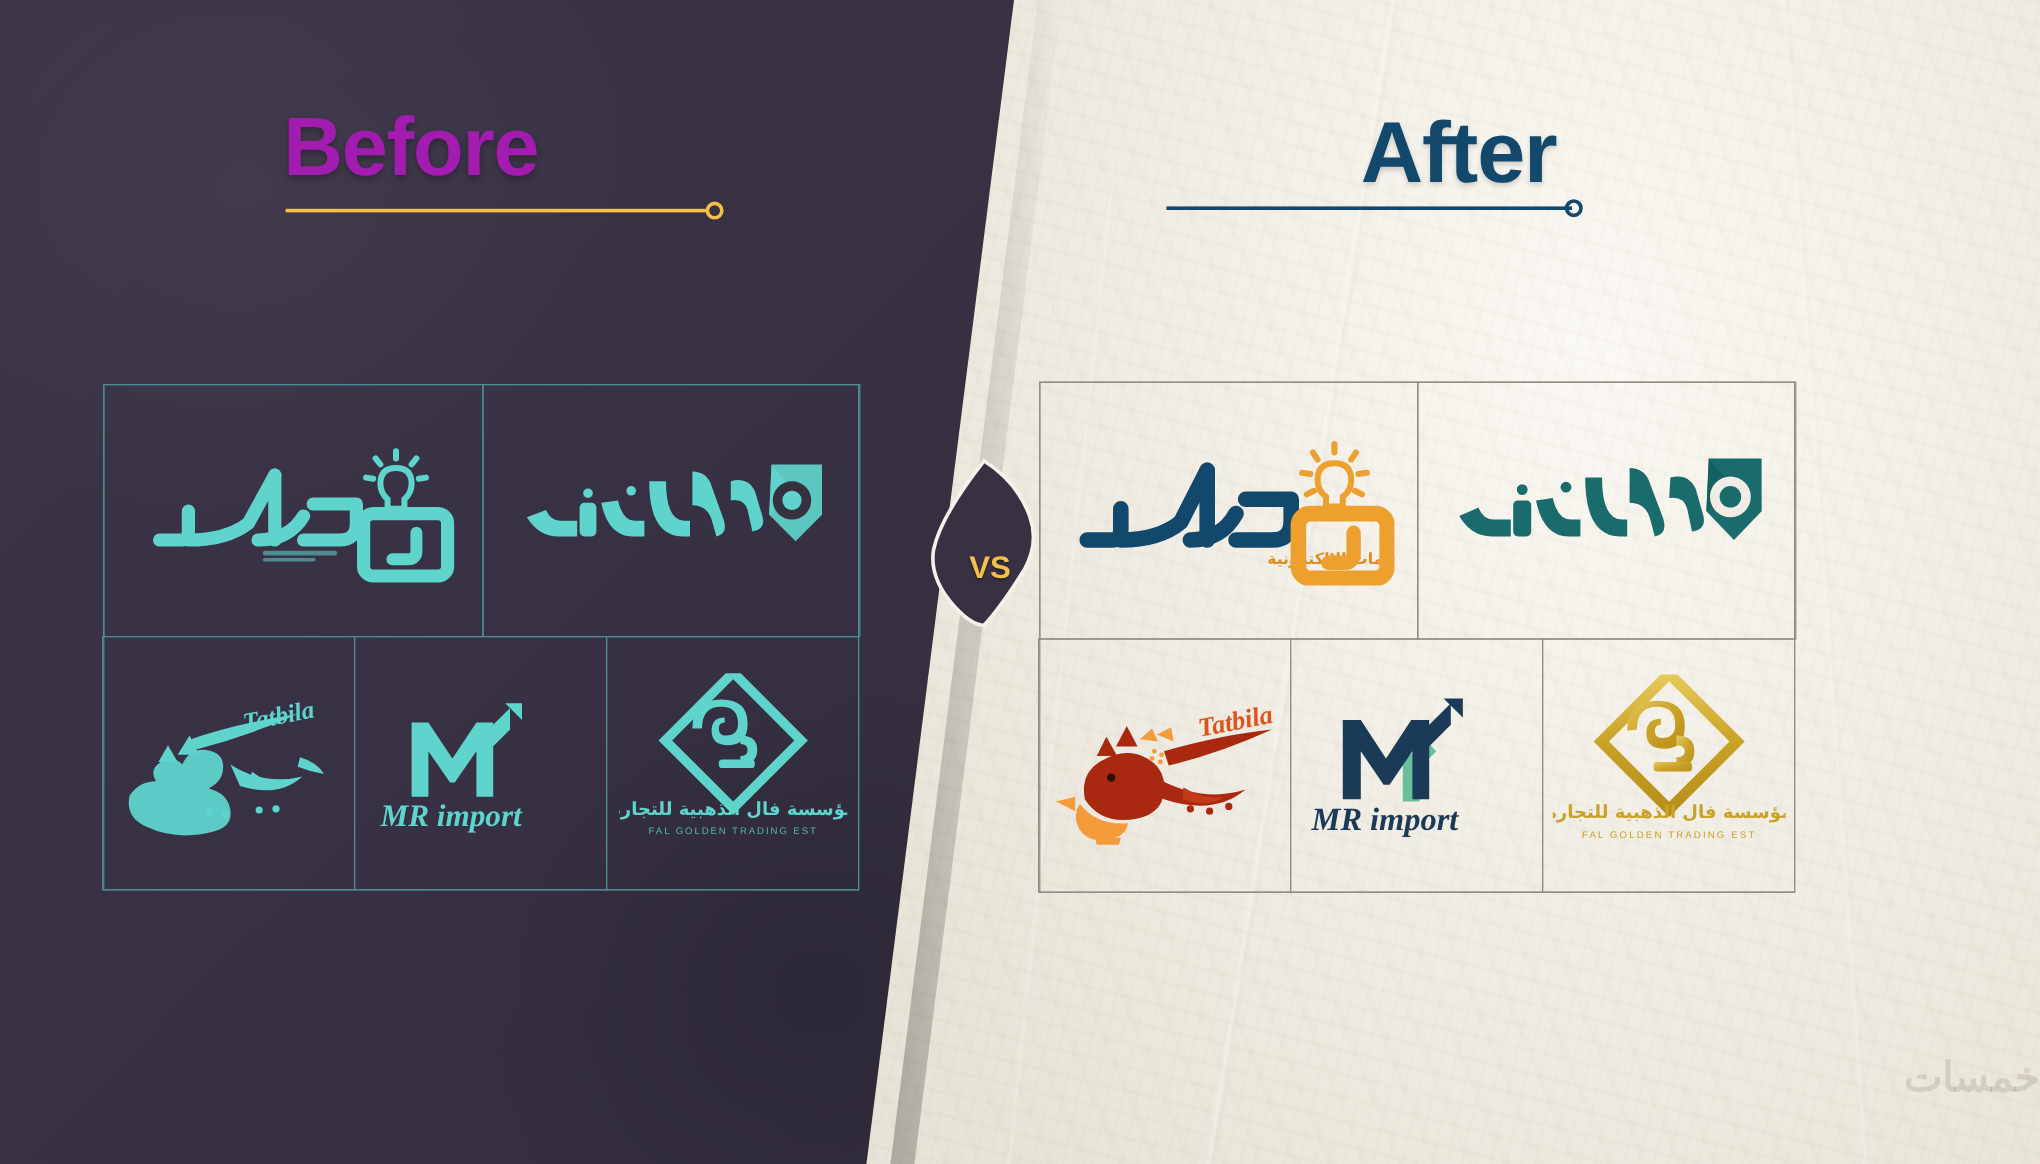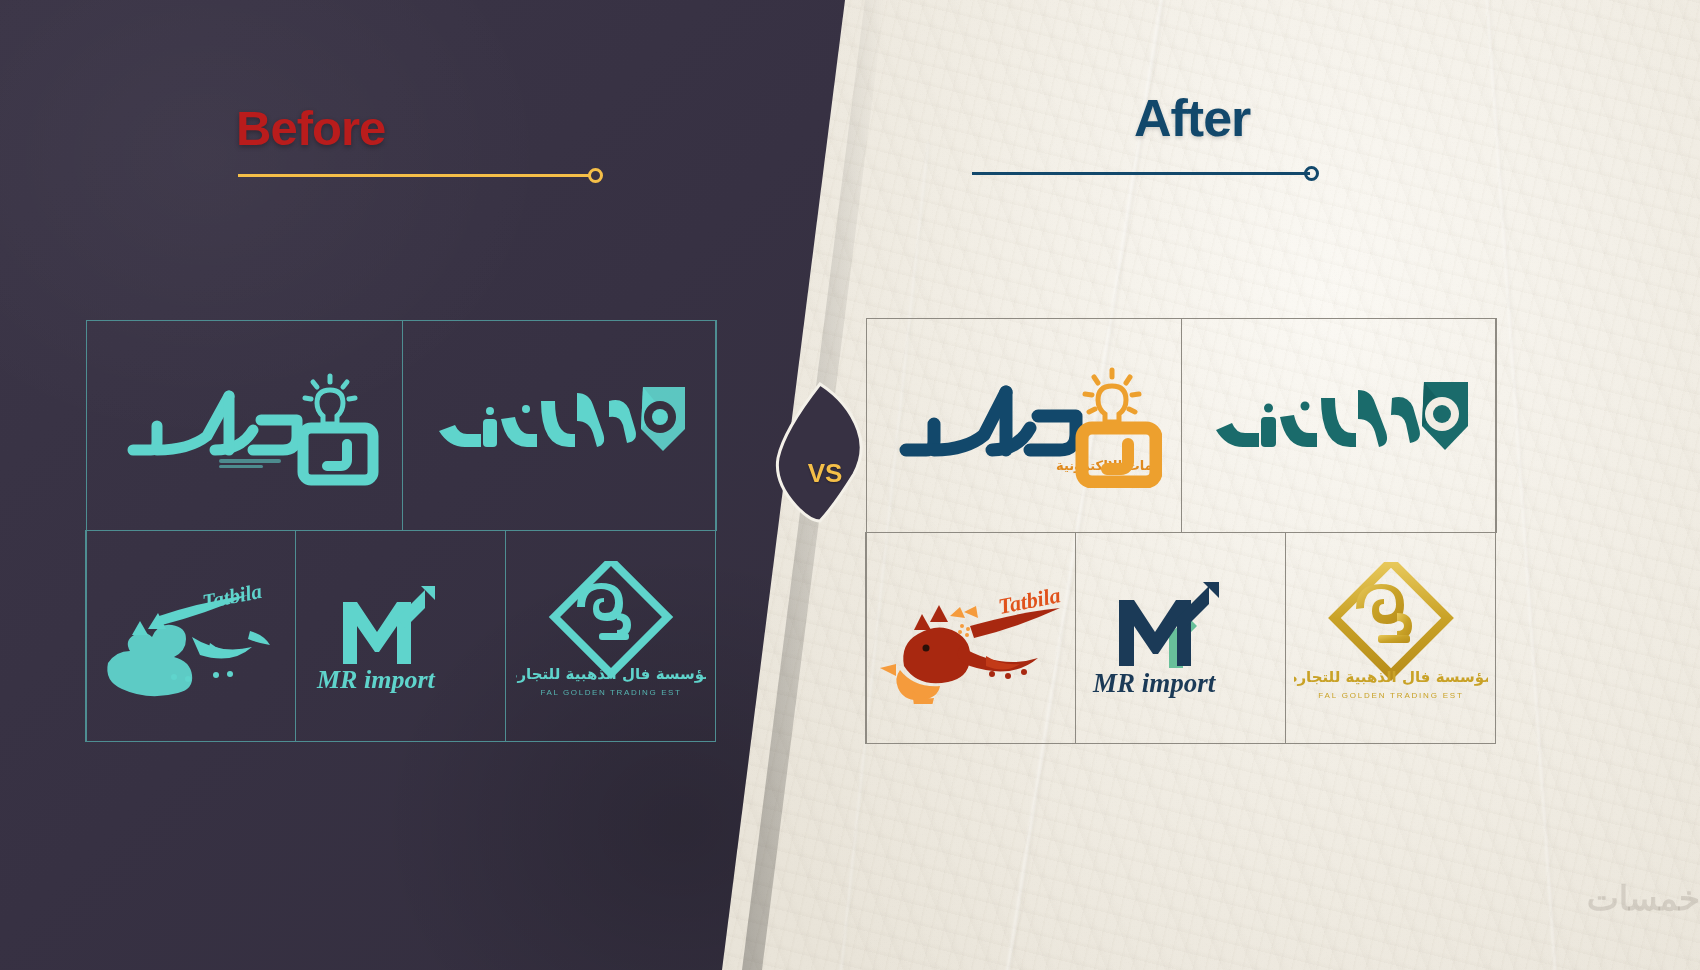--- a/index.html
+++ b/index.html
@@ -48,28 +48,28 @@
   }
 
   
   .title {
     position:absolute;
     font-weight:700;
     letter-spacing:-1px;
     line-height:1;
   }
   #title-before {
-    left:236px; top:104px;
-    font-size:49px;
-    color:#b91c1c;
+    left:236px; top:88px;
+    font-size:69px;
+    color:#a21caf;
     text-shadow:0 2px 5px rgba(0,0,0,.30);
   }
   #title-after {
     left:1134px; top:92px;
-    font-size:52px;
+    font-size:72px;
     color:#12486B;
     text-shadow:0 2px 4px rgba(0,0,0,.16);
   }
   .rule { position:absolute; height:3px; }
   #rule-before { left:238px; top:174px; width:352px; background:#F5BF48; }
   #rule-after  { left:972px; top:172px; width:338px; background:#12486B; }
   .rule-dot {
     position:absolute; width:15px; height:15px; border-radius:50%;
     background:transparent;
   }

